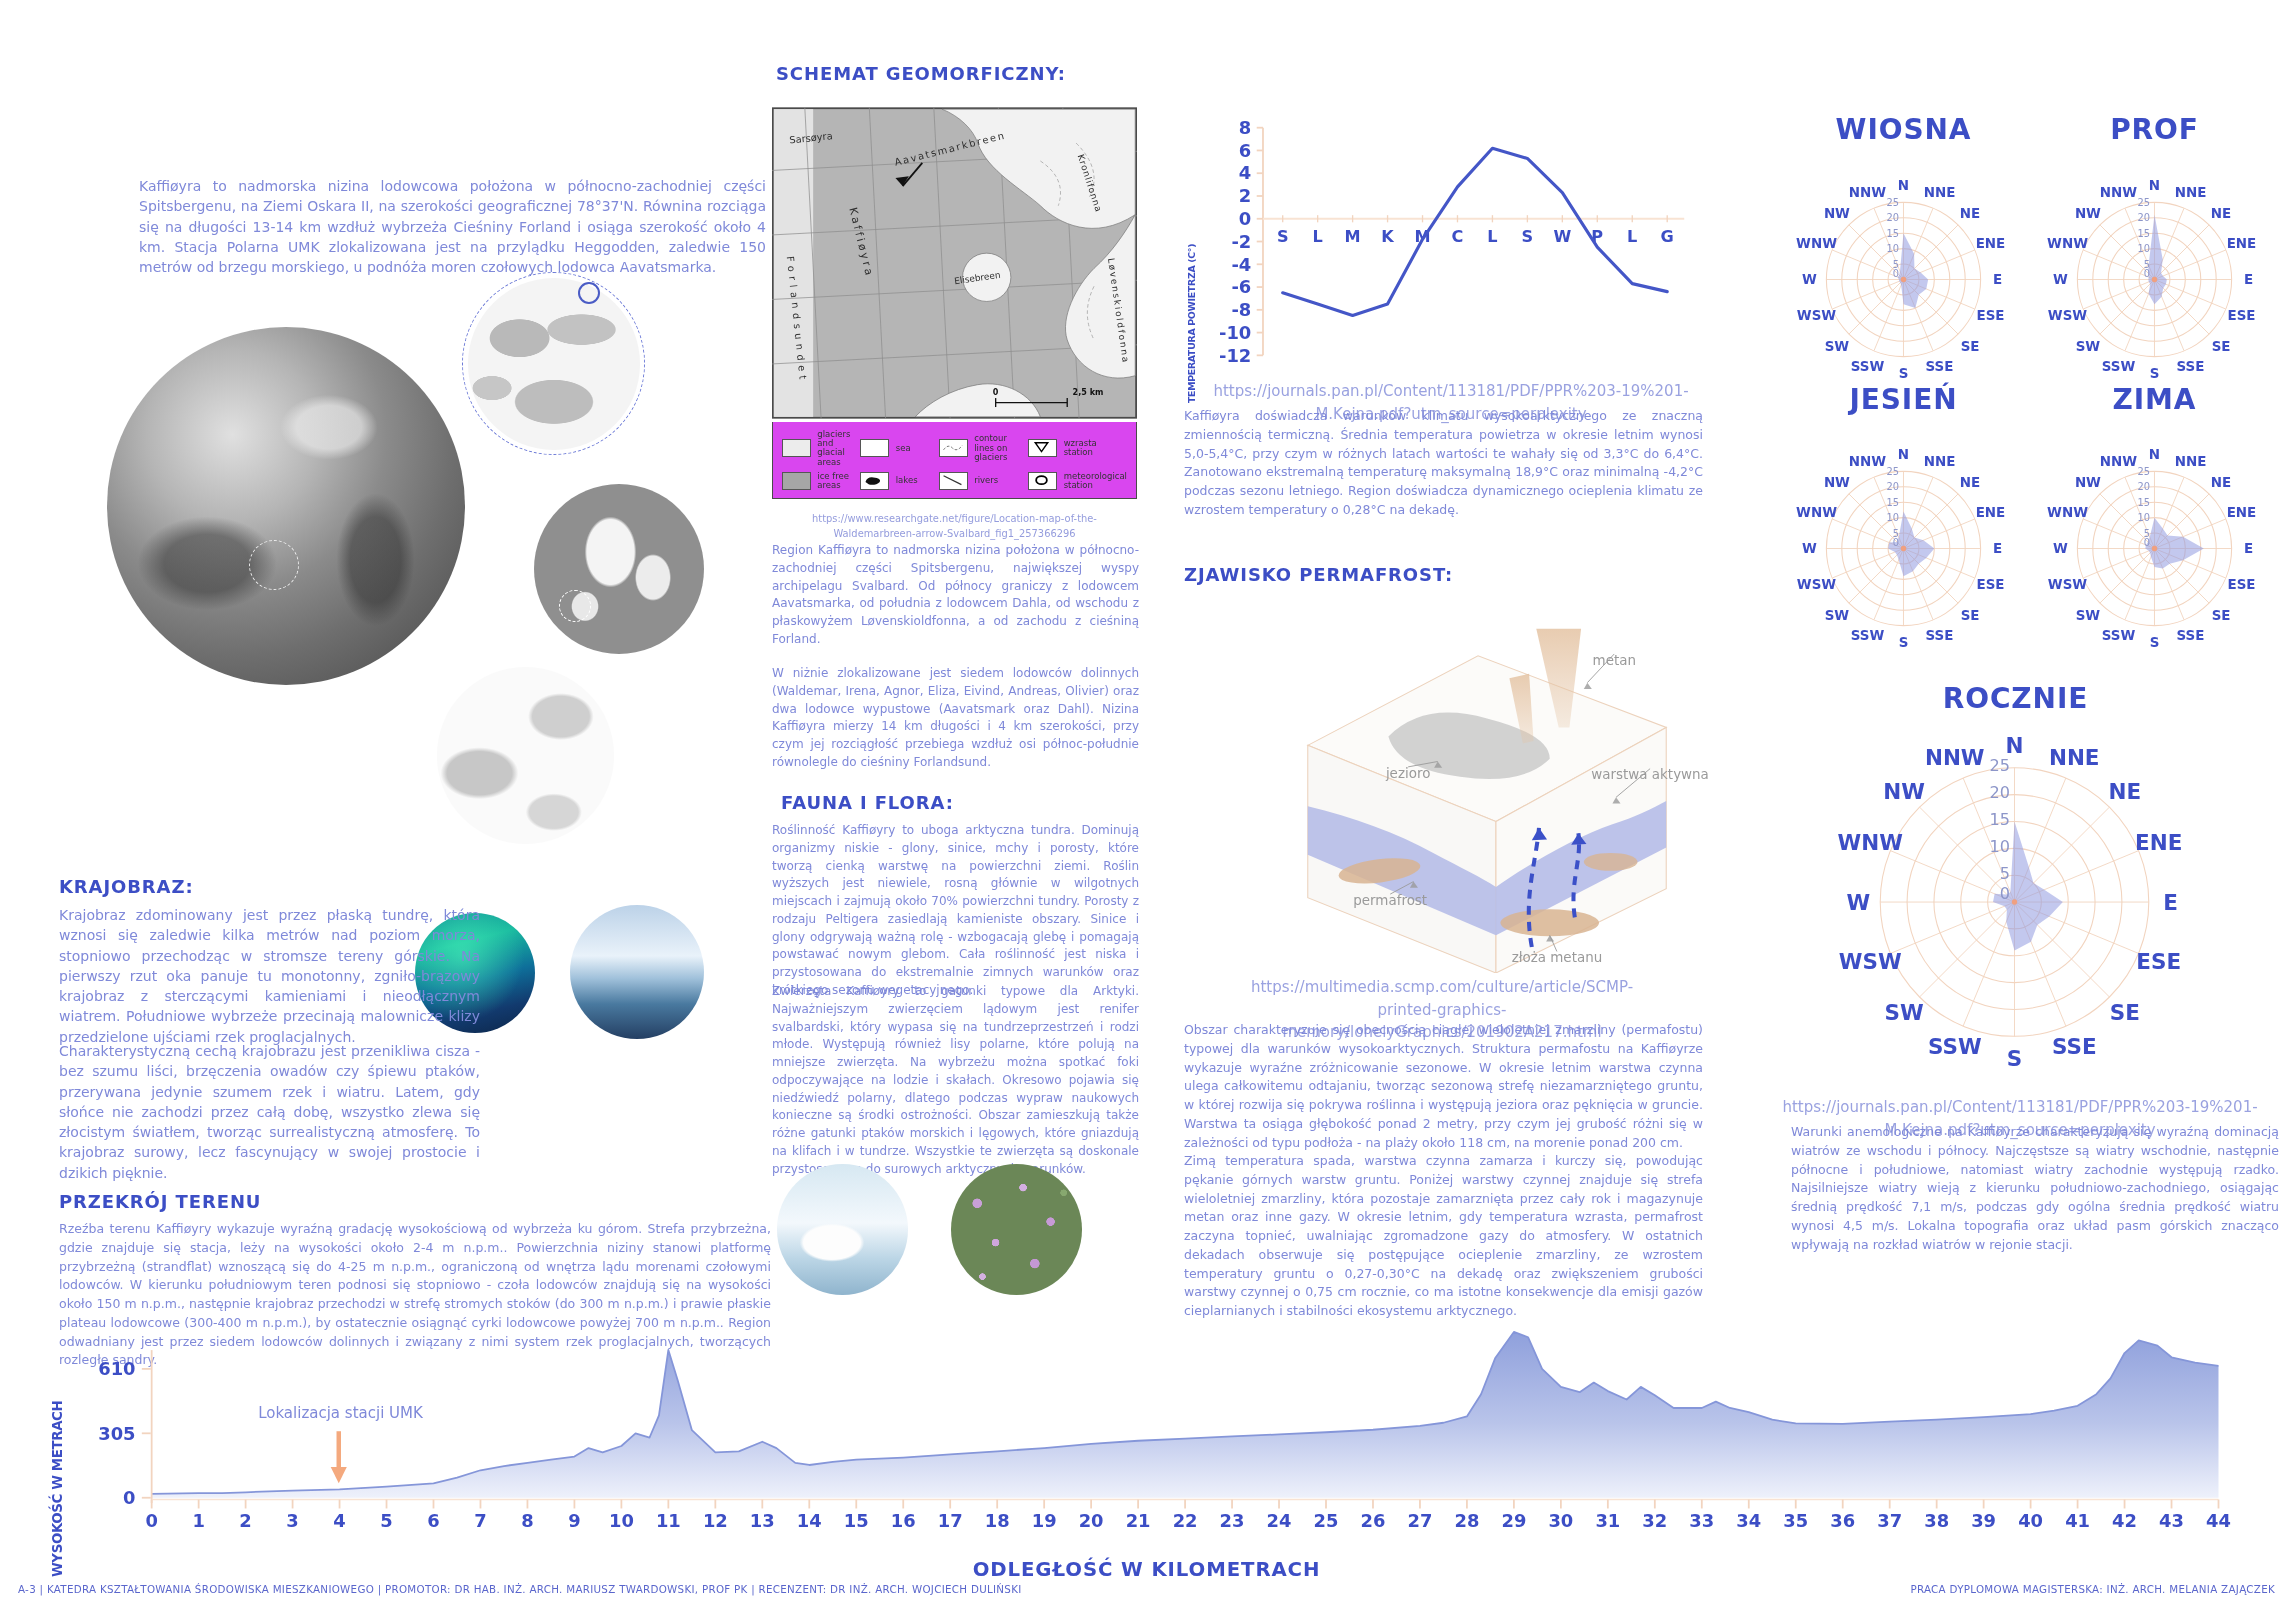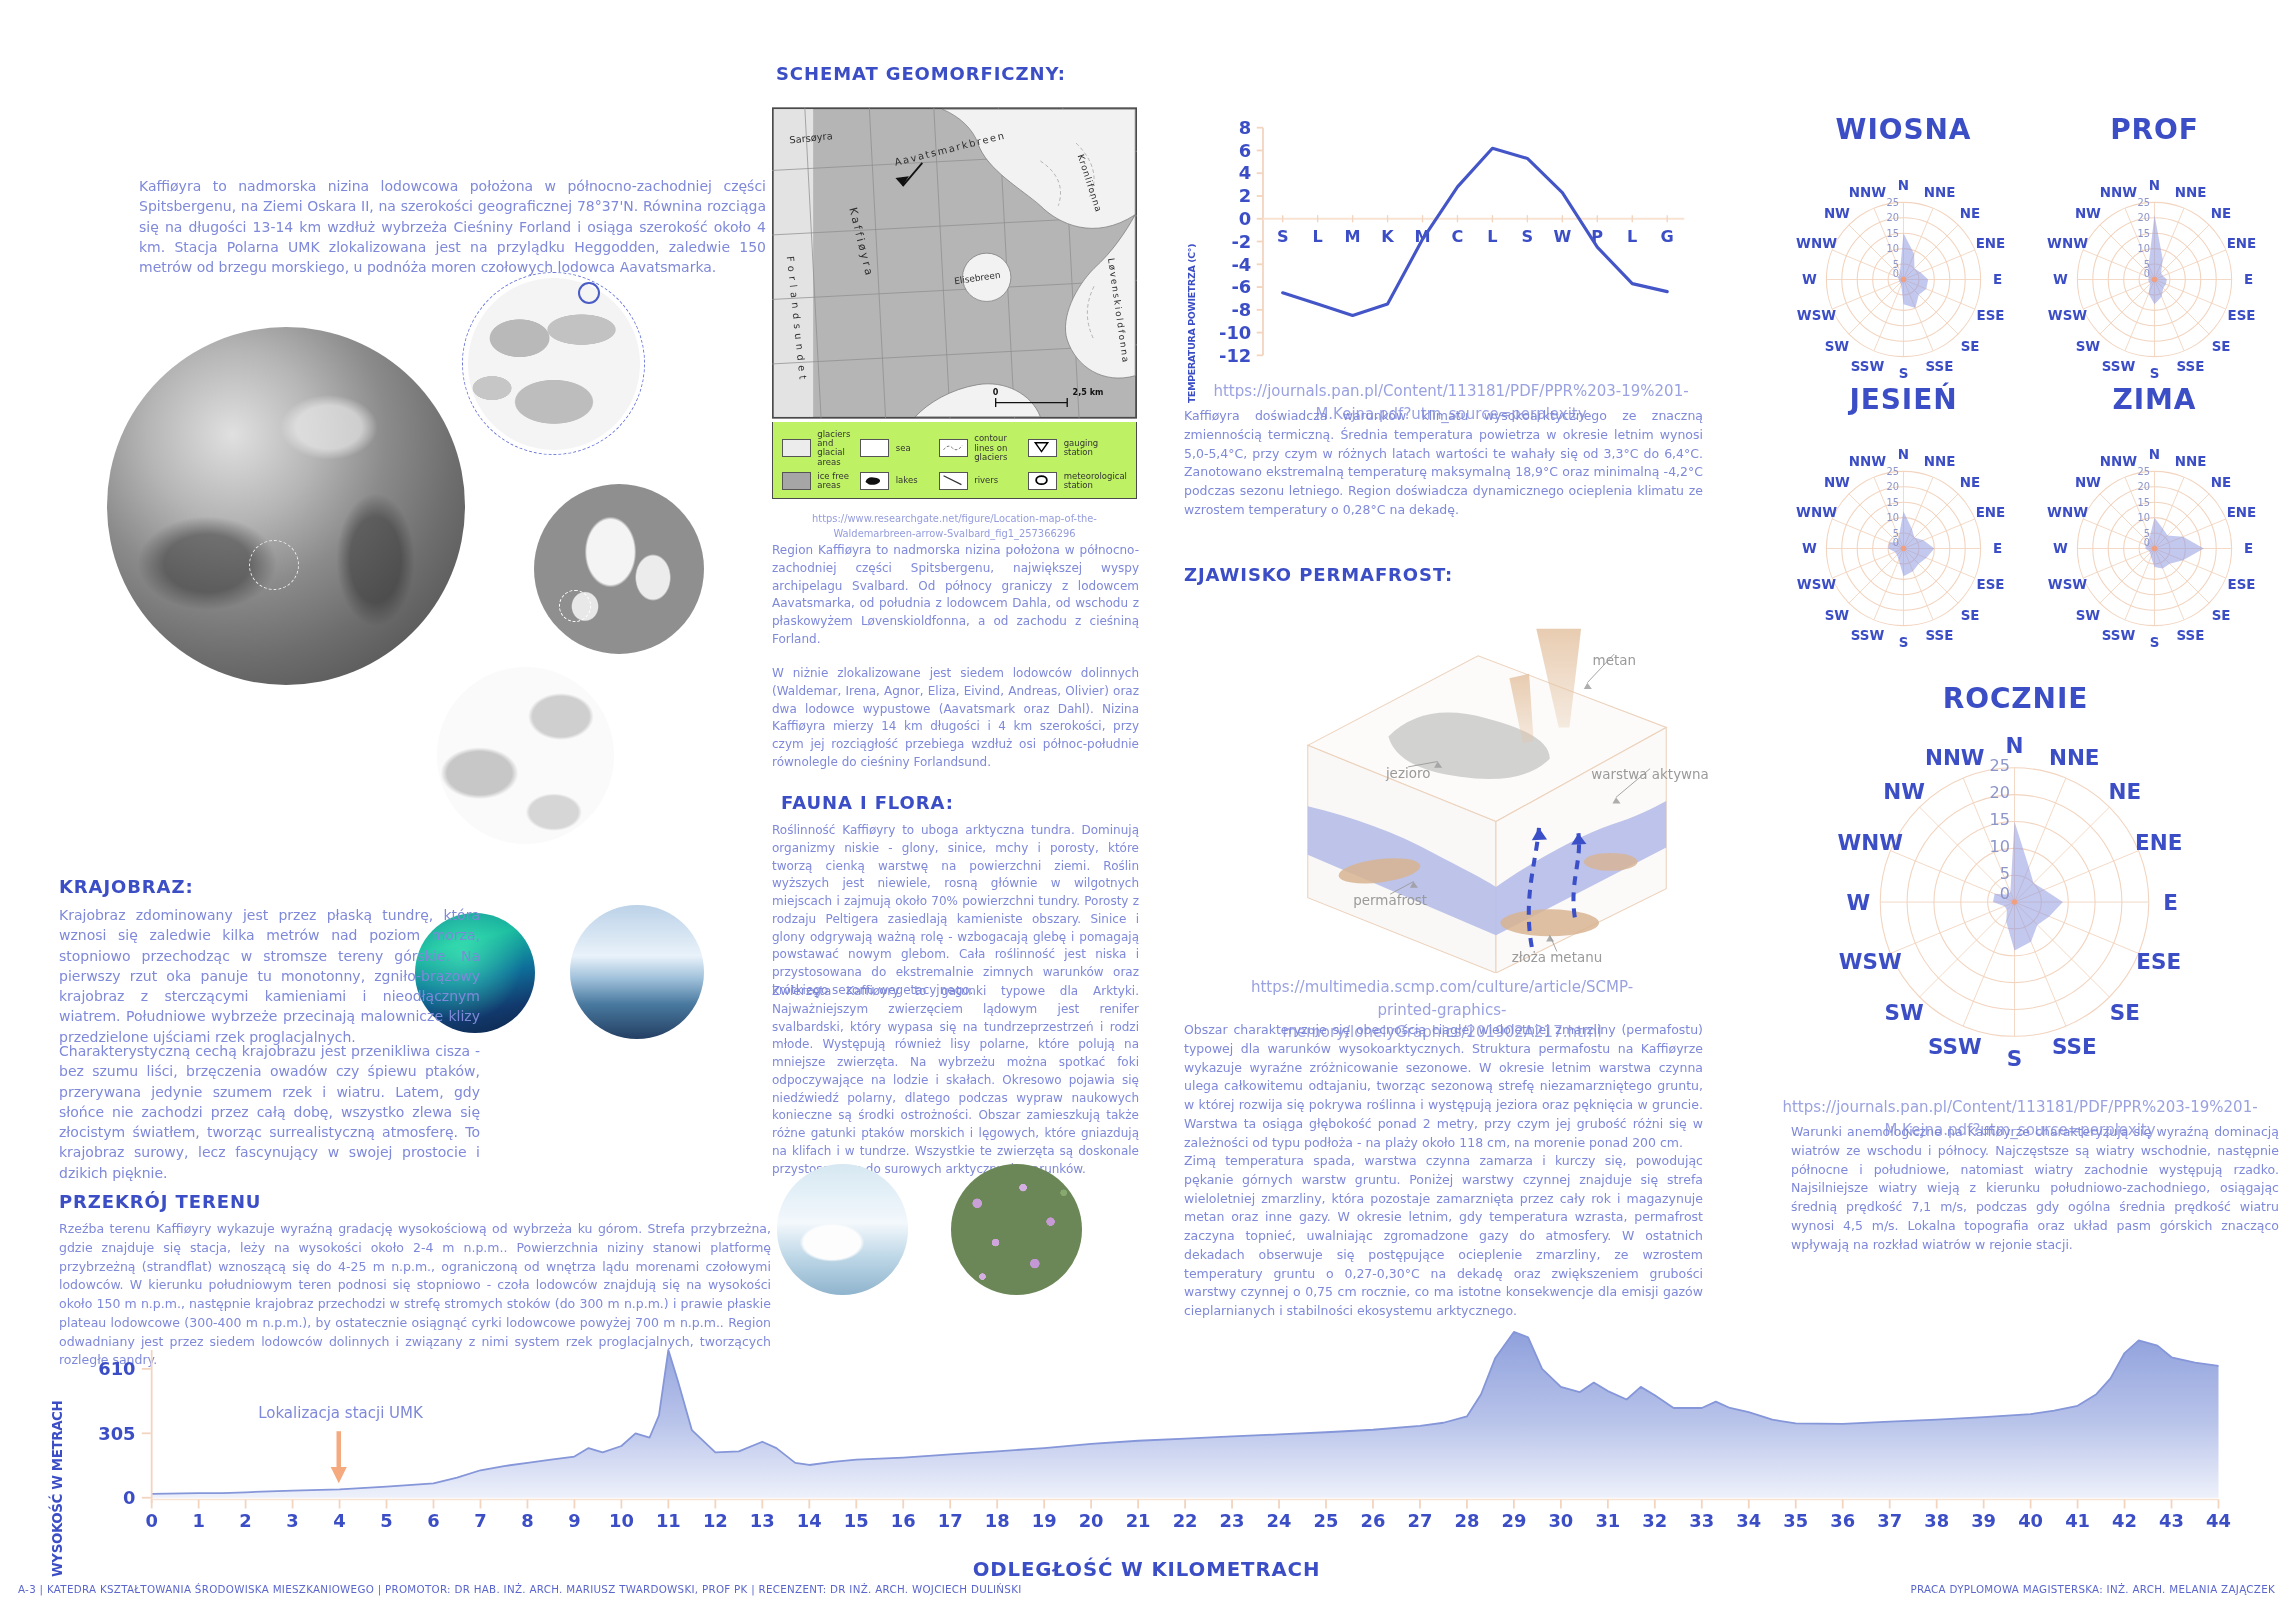--- a/index.html
+++ b/index.html
@@ -44,21 +44,21 @@
     linear-gradient(180deg,#d6e8f2 0%,#f3f8fc 45%,#bcd6e6 72%,#8fb4cd 100%);}
   .grad-flowers{background:#6b8757;background-image:
     radial-gradient(circle 9px at 20% 30%,#c9a0d8 50%,transparent 56%),
     radial-gradient(circle 7.2px at 55% 18%,#d3aee0 50%,transparent 56%),
     radial-gradient(circle 8px at 76% 44%,#c79ad6 50%,transparent 56%),
     radial-gradient(circle 7.2px at 34% 60%,#cfa6dc 50%,transparent 56%),
     radial-gradient(circle 9px at 64% 76%,#c498d4 50%,transparent 56%),
     radial-gradient(circle 6.3px at 24% 86%,#d4b0e0 50%,transparent 56%),
     radial-gradient(circle 6.3px at 86% 22%,#87a86f 50%,transparent 56%);}
   .lg-grid{display:grid;grid-template-columns:1fr 1fr 1.15fr 1.1fr;gap:3.6px 5.4px;padding:7.2px 9px;box-sizing:border-box;
-    background:#bef264;border:1.8px solid #4a4a4a;border-top:none;height:77px;}
+    background:#d946ef;border:1.8px solid #4a4a4a;border-top:none;height:77px;}
   .lg-item{display:flex;align-items:center;gap:6.3px;}
   .lg-label{font-size:8.5px;color:#333;line-height:1.1;}
   .sw{display:inline-block;width:27px;height:16px;border:1.1px solid #555;background:#fff;flex:0 0 auto;position:relative;}
   .footer{font-size:10.3px;color:#5a66cc;letter-spacing:0.3px;white-space:nowrap;}
 </style>
 </head>
 <body>
 
 <div id="poster">
 
@@ -133,21 +133,21 @@
         <div class="lg-item">
           <span class="sw"><svg width="25" height="14.3" viewBox="0 0 28 16">
               <path d="M4,11 Q9,4 14,9 T25,6" fill="none" stroke="#666" stroke-width="1" stroke-dasharray="3 2"></path>
             </svg></span>
           <span class="lg-label">contour lines on glaciers</span>
         </div>
         <div class="lg-item">
           <span class="sw"><svg width="25" height="14.3" viewBox="0 0 28 16">
               <path d="M7,3 L21,3 L14,13 Z" fill="none" stroke="#000" stroke-width="1.6"></path>
             </svg></span>
-          <span class="lg-label">gauging station</span>
+          <span class="lg-label">wzrasta station</span>
         </div>
         <div class="lg-item">
           <span class="sw" style="background:#a6a6a6"></span>
           <span class="lg-label">ice free areas</span>
         </div>
         <div class="lg-item">
           <span class="sw"><svg width="25" height="14.3" viewBox="0 0 28 16">
               <path d="M5,10 Q7,4 14,5 Q23,6 21,10 Q17,14 9,13 Z" fill="#111"></path>
             </svg></span>
           <span class="lg-label">lakes</span>

